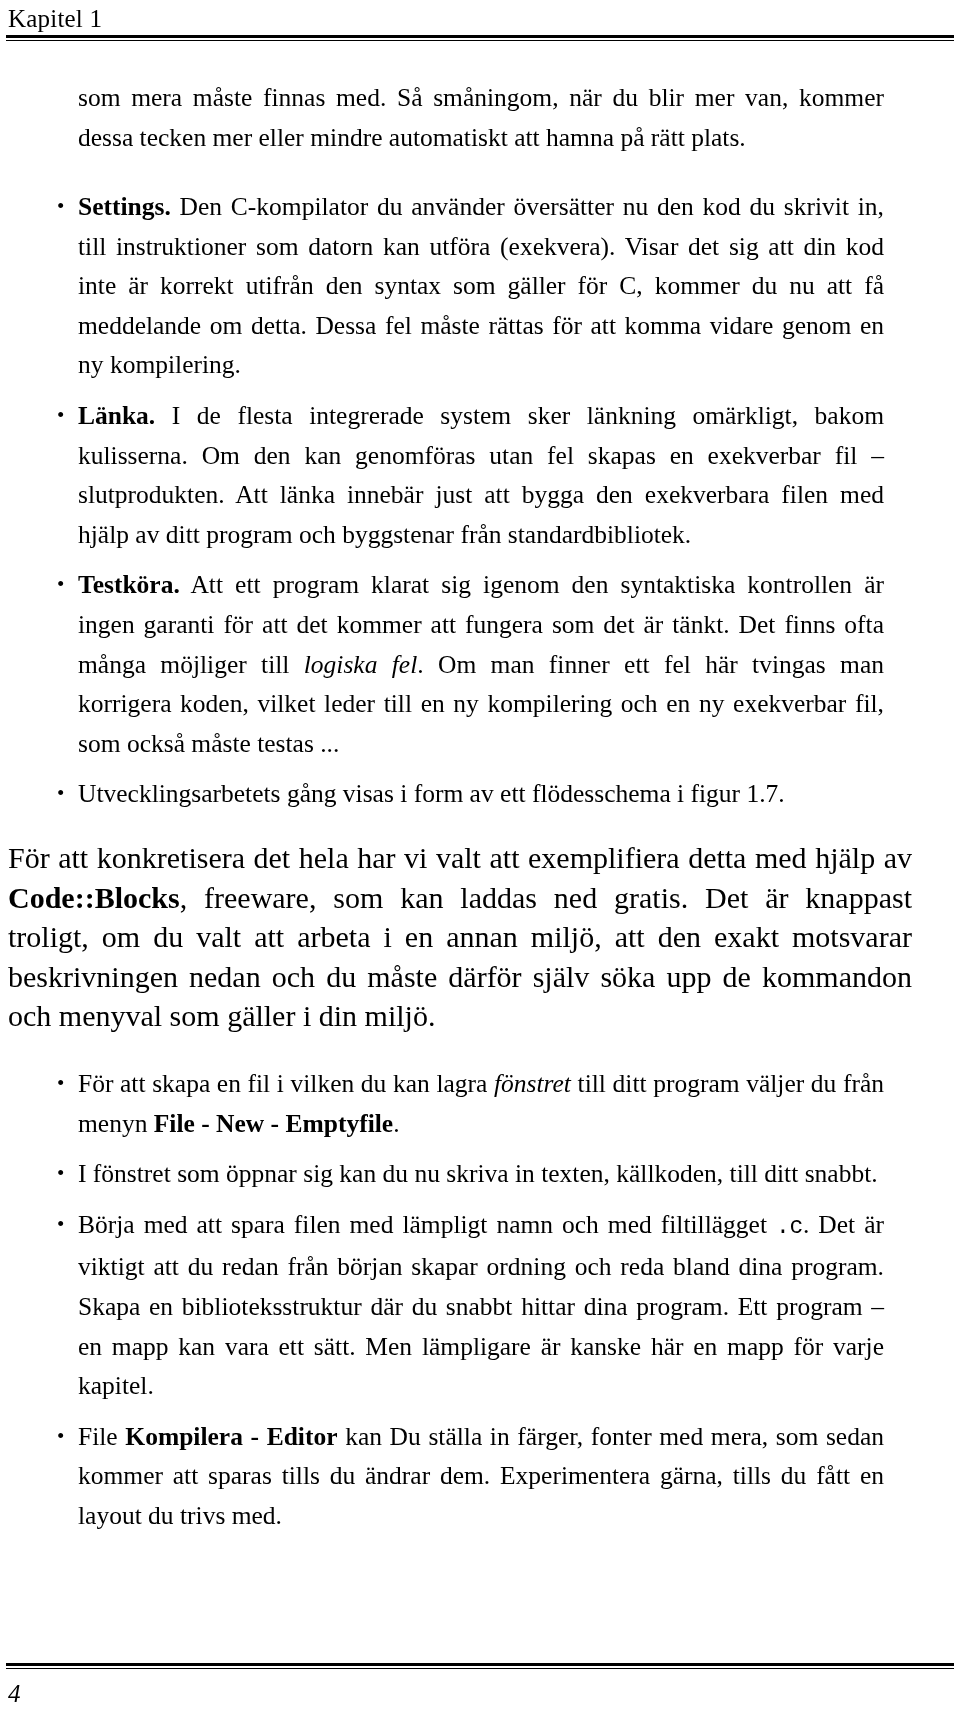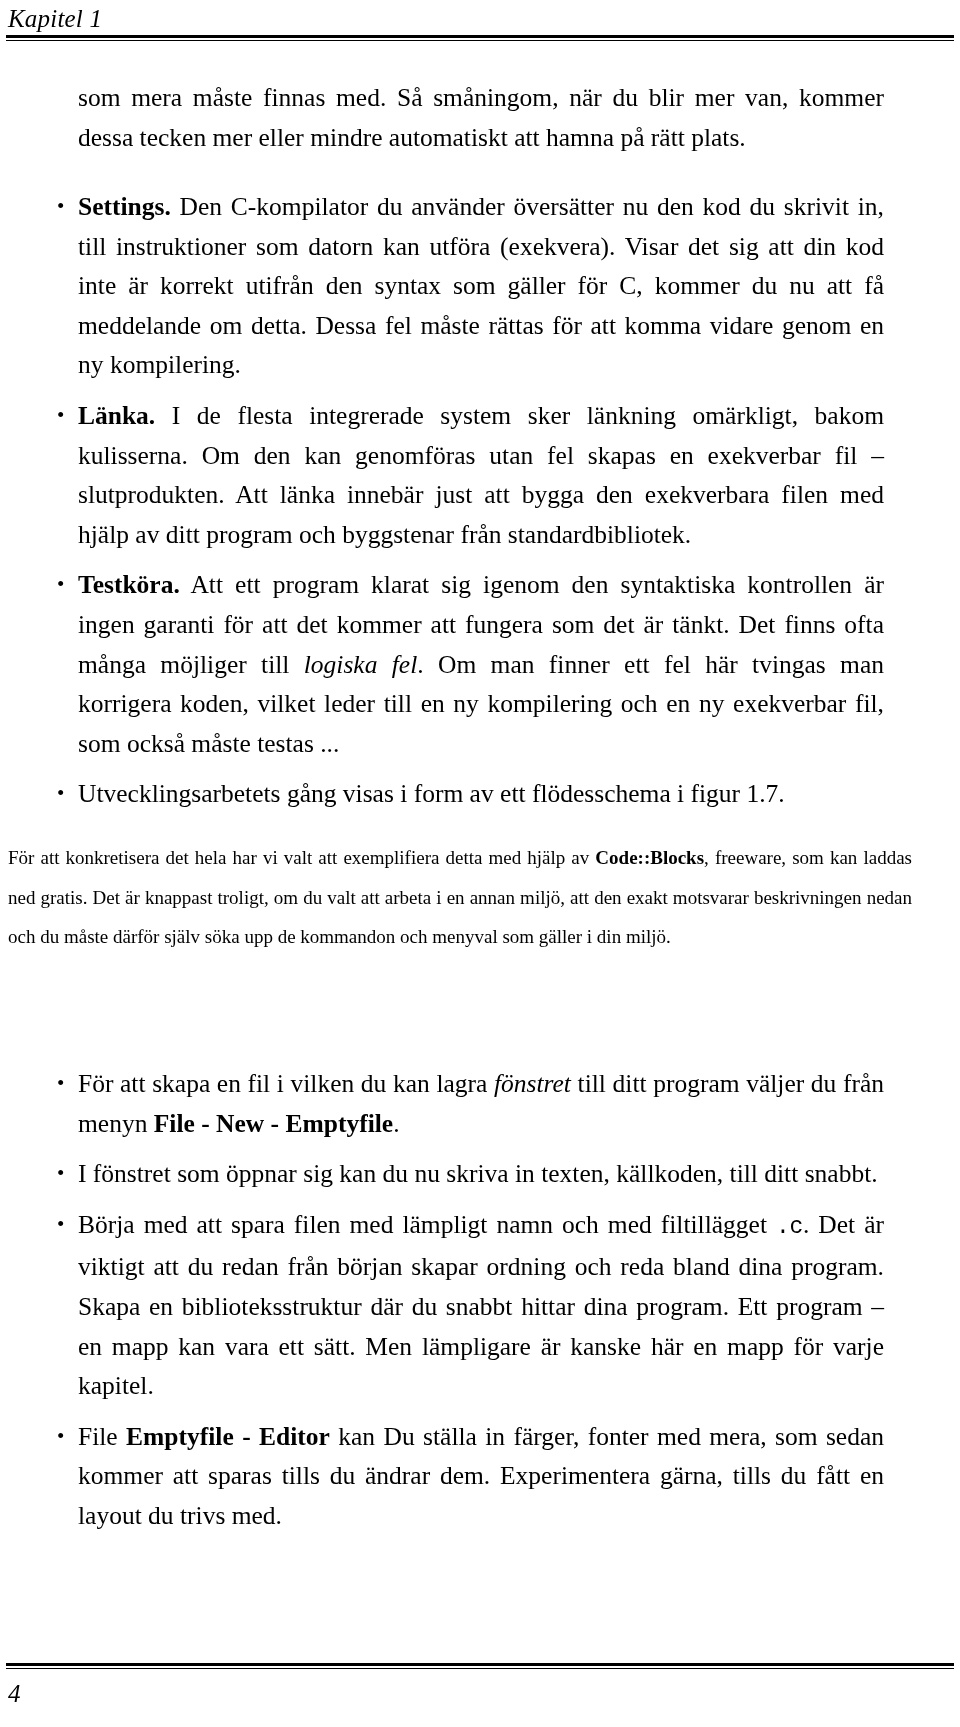--- a/index.html
+++ b/index.html
@@ -29,21 +29,20 @@
     position: absolute;
     top: 0;
     left: 0;
     width: 960px;
     height: 46px;
   }
   .header-title {
     position: absolute;
     left: 8px;
     top: 4px;
-    font-style: italic;
     font-size: 25px;
     line-height: 30px;
     letter-spacing: 0.2px;
     white-space: nowrap;
   }
   .rule-double {
     position: absolute;
     left: 6px;
     width: 948px;
   }
@@ -67,21 +66,21 @@
     left: 0;
     top: 0;
     width: 960px;
   }
 
   
   .body-par {
     position: absolute;
     left: 8px;
     width: 904px;
-    font-size: 19px;
+    font-size: 30px;
     line-height: 39.6px;
     text-align: justify;
     text-justify: inter-word;
     hyphens: none;
   }
 
   
   .bullet-list {
     position: absolute;
     left: 57px;
@@ -198,21 +197,21 @@
         <span class="bullet-text">I fönstret som öppnar sig kan du nu skriva in texten, källkoden, till ditt snabbt.</span>
       </div>
 
       <div class="bullet-item">
         <span class="bullet-mark">•</span>
         <span class="bullet-text"><span>Börja med att spara filen med lämpligt namn och med filtillägget </span><span class="mono">.c</span><span>. Det är viktigt att du redan från början skapar ordning och reda bland dina program. Skapa en biblioteksstruktur där du snabbt hittar dina program. Ett program – en mapp kan vara ett sätt. Men lämpligare är kanske här en mapp för varje kapitel.</span></span>
       </div>
 
       <div class="bullet-item">
         <span class="bullet-mark">•</span>
-        <span class="bullet-text"><span>File </span><b>Emptyfile - Editor</b><span> kan Du ställa in färger, fonter med mera, som sedan kommer att sparas tills du ändrar dem. Experimentera gärna, tills du fått en layout du trivs med.</span></span>
+        <span class="bullet-text"><span>File </span><b>Kompilera - Editor</b><span> kan Du ställa in färger, fonter med mera, som sedan kommer att sparas tills du ändrar dem. Experimentera gärna, tills du fått en layout du trivs med.</span></span>
       </div>
 
     </div>
 
   </div>
 
   <div class="footer">
     <div class="rule-double">
       <div class="rule-thick"></div>
       <div class="rule-gap"></div>

